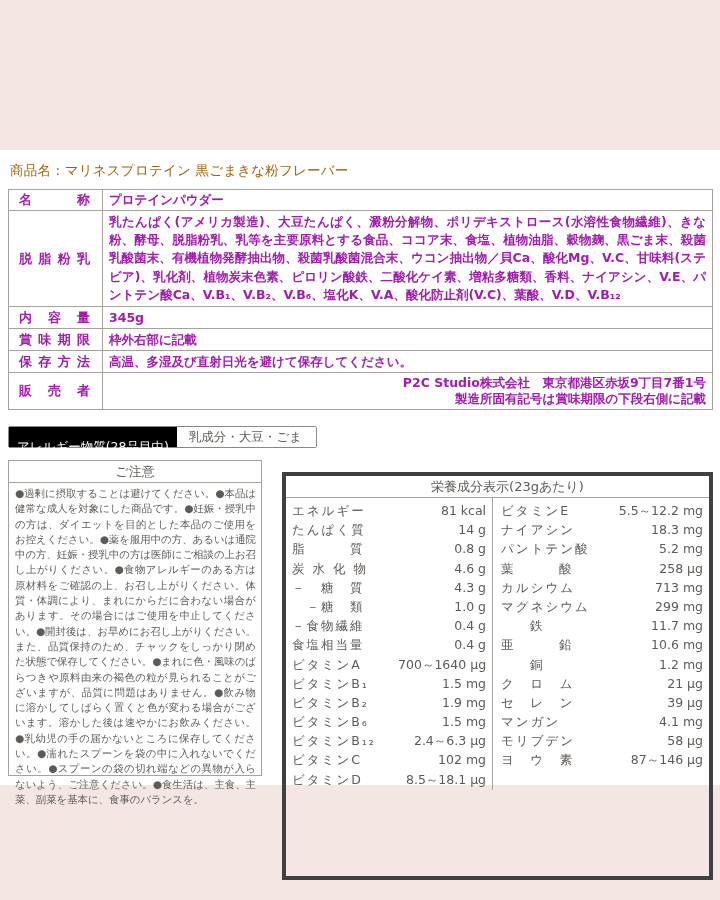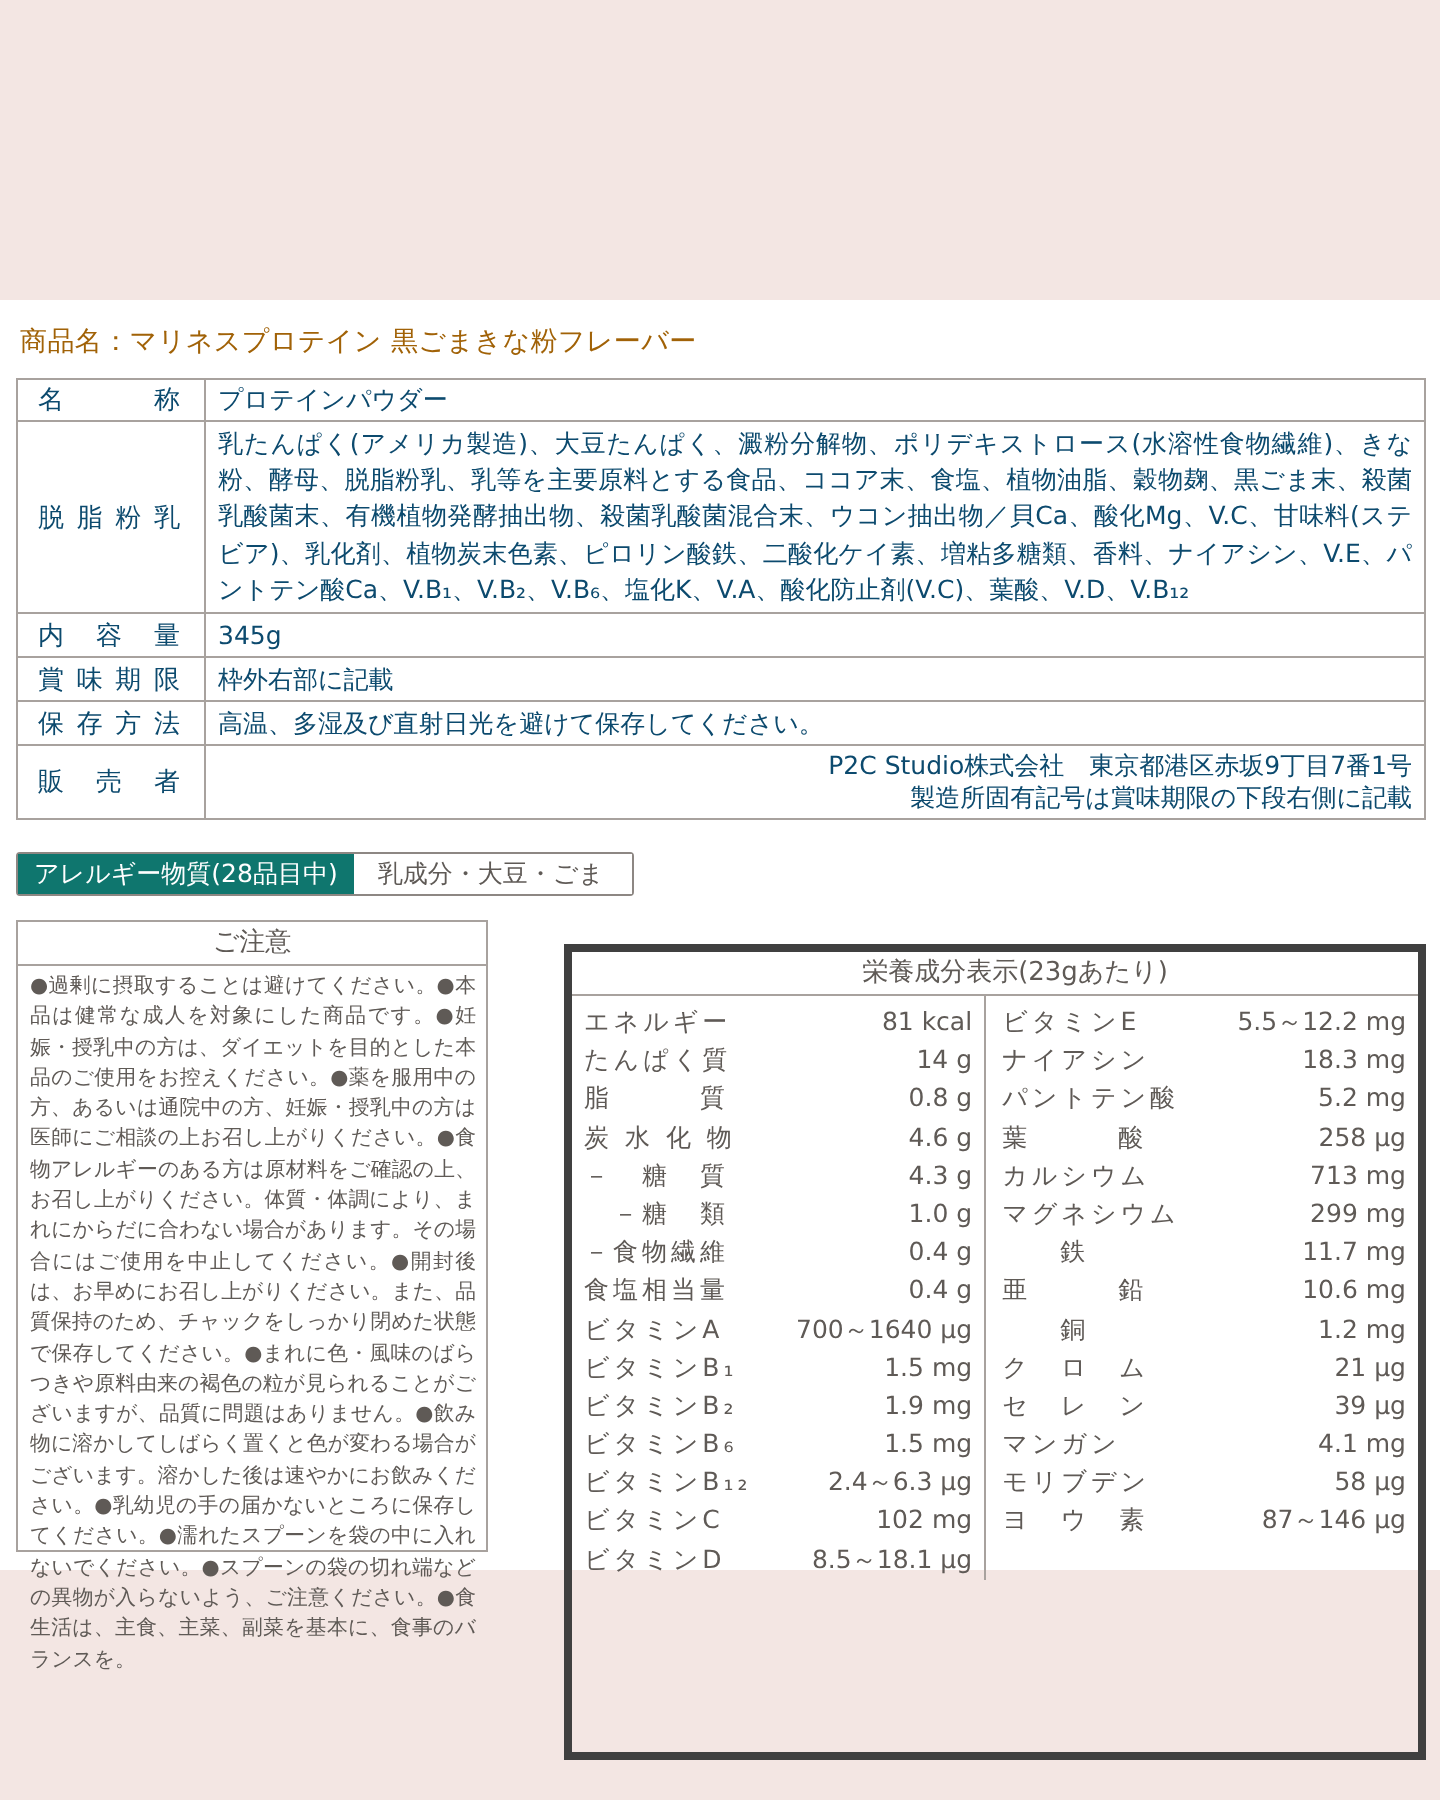--- a/index.html
+++ b/index.html
@@ -1,31 +1,31 @@
 <!DOCTYPE html>
 <html><head>
 <meta charset="utf-8">
 <style>
   * { box-sizing: border-box; margin: 0; padding: 0; }
   html, body { width: 720px; height: 900px; background: #f3e6e3; overflow: hidden; }
   body { font-family: "DejaVu Sans", "Liberation Sans", sans-serif; color: #5f5a56; position: relative; }
   .sheet { position: absolute; left: 0; top: 150px; width: 720px; height: 635px; background: #ffffff; }
   .product-title { position: absolute; left: 10px; top: 12px; font-size: 13.5px; color: #a16207; letter-spacing: 0.2px; }
   .info-table { position: absolute; left: 8px; top: 39px; width: 705px; border-collapse: collapse; font-size: 12.5px; }
-  .info-table td { border: 1px solid #a8a29e; vertical-align: middle; color: #0c4a6e; }
+  .info-table td { border: 1px solid #a8a29e; vertical-align: middle; color: #a21caf; font-weight: bold; }
   .info-table td.label { width: 94px; text-align: justify; text-align-last: justify; padding: 0 10px; font-size: 13px; letter-spacing: 2px; }
   .info-table td.value { padding: 1px 6px; line-height: 18px; }
   .row-name td { height: 20px; }
   .row-ingr td.value { line-height: 18.2px; padding: 2px 6px; text-align: justify; }
   .row-qty td, .row-bb td, .row-storage td { height: 22px; }
   .row-seller td.value { line-height: 16px; padding: 2px 6px; text-align: right; }
   .allergen { position: absolute; left: 8px; top: 276px; height: 22px; display: flex; border: 1px solid #8d8783; border-radius: 2px; font-size: 12.5px; }
-  .allergen .a-label { background: #0f766e; color: #ffffff; padding: 0 8px; line-height: 20px; }
+  .allergen .a-label { background: #000000; color: #ffffff; padding: 10px 8px; line-height: 20px; }
   .allergen .a-value { background: #fff; color: #5f5a56; padding: 0 14px 0 12px; line-height: 20px; }
-  .caution { position: absolute; left: 8px; top: 310px; width: 236px; height: 316px; border: 1px solid #a8a29e; }
+  .caution { position: absolute; left: 8px; top: 310px; width: 254px; height: 316px; border: 1px solid #a8a29e; }
   .caution .c-head { height: 22px; border-bottom: 1px solid #a8a29e; text-align: center; font-size: 13px; line-height: 21px; }
   .caution .c-body { padding: 3px 5px 0 6px; font-size: 10.4px; line-height: 15.3px; text-align: justify; color: #5f5a56; }
   .nutri { position: absolute; left: 282px; top: 310px; width: 431px; height: 408px; border: 4px solid #404040; margin-top: 12px; }
   .nutri .n-head { height: 22px; border-bottom: 1px solid #a8a29e; text-align: center; font-size: 13px; line-height: 21px; padding-left: 20px; }
   .n-cols { display: flex; height: 292px; }
   .n-col { padding: 3px 6px 0 6px; }
   .n-col.left { width: 210px; border-right: 1px solid #a8a29e; }
   .n-col.right { width: 219px; padding-left: 8px; }
   .n-row { display: flex; justify-content: space-between; height: 19.2px; line-height: 19px; font-size: 12.5px; white-space: nowrap; }
   .n-name { letter-spacing: 2px; }

